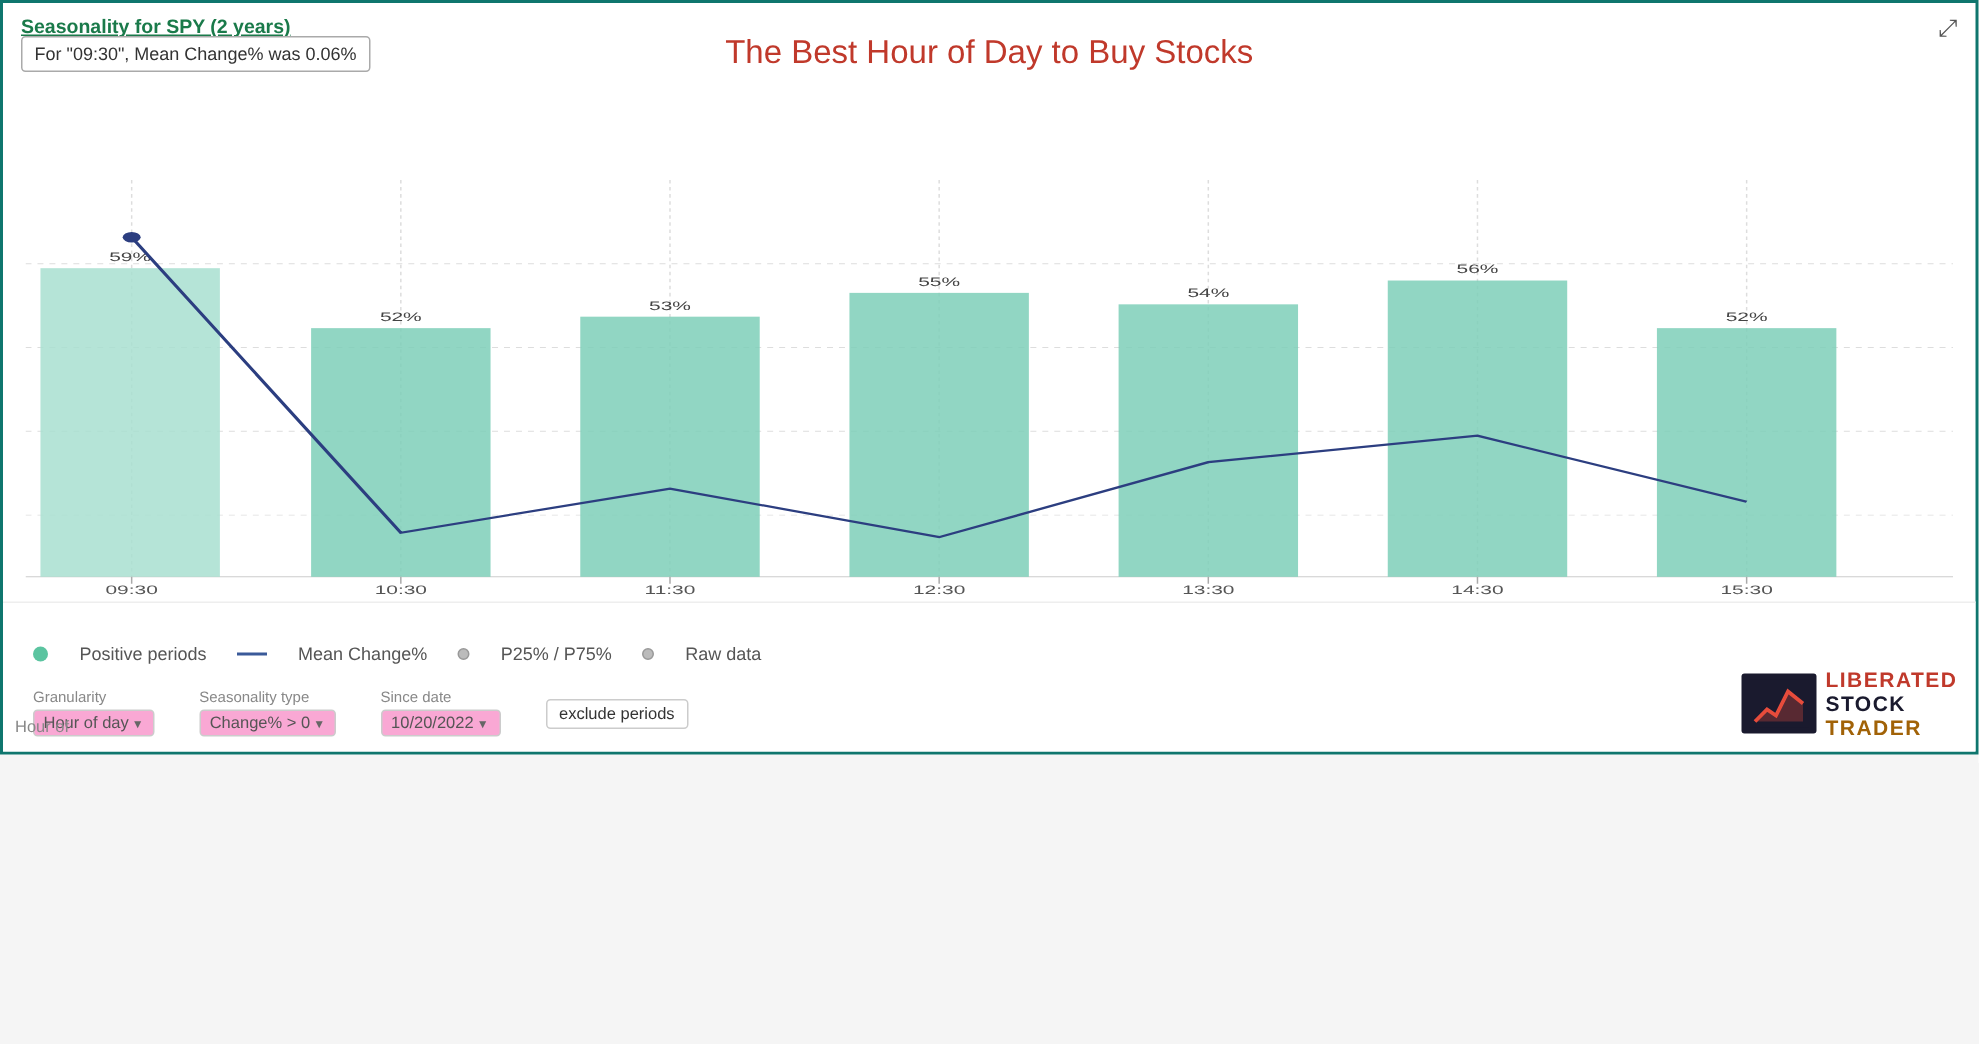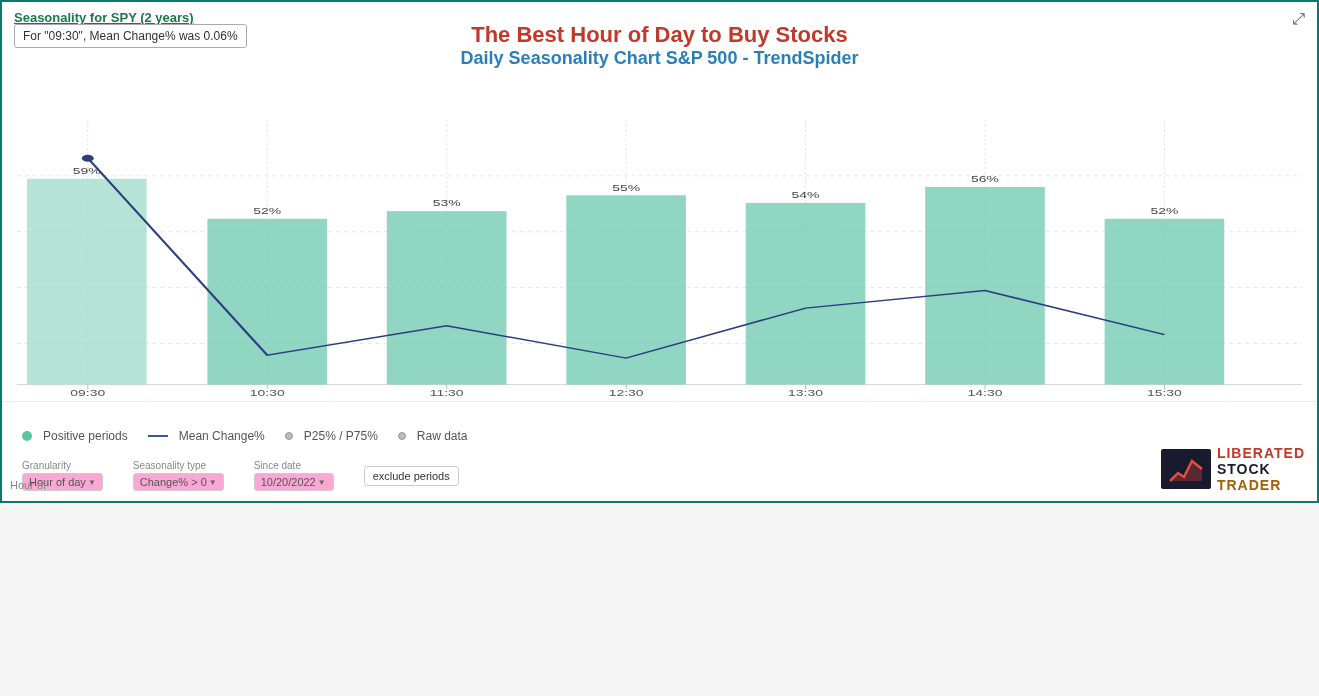--- a/index.html
+++ b/index.html
@@ -25,21 +25,21 @@
       padding-top: 10px;
       position: absolute;
       top: 10px;
       left: 0;
       right: 0;
     }
 
     .chart-title-line1 {
       color: #c0392b;
       font-size: 22px;
-      font-weight: bold;
+      font-weight: normal;
     }
 
     .chart-title-line2 {
       color: #2980b9;
       font-size: 18px;
       font-weight: bold;
     }
 
     .top-left-title {
       position: absolute;
@@ -92,21 +92,21 @@
       display: flex;
       align-items: center;
       gap: 20px;
       font-size: 12px;
       color: #555;
     }
 
     .legend-item {
       display: flex;
       align-items: center;
-      gap: 11px;
+      gap: 21px;
     }
 
     .legend-dot-green {
       width: 10px;
       height: 10px;
       border-radius: 50%;
       background: #5bc4a0;
     }
 
     .legend-line-blue {
@@ -226,21 +226,20 @@
   <div class="top-left-title">Seasonality for SPY (2 years)</div>
 
   <div class="expand-icon">⤢</div>
 
   <div class="tooltip-box">
     <span>For "09:30", Mean Change% was 0.06%</span>
   </div>
 
   <div class="chart-title-area">
     <div class="chart-title-line1">The Best Hour of Day to Buy Stocks</div>
-    <div class="chart-title-line2">Daily Seasonality Chart S&amp;P 500 - TrendSpider</div>
   </div>
 
   <svg style="position:absolute; top:118px; left:15px; right:15px; bottom:100px; width:calc(100% - 30px); height:calc(100% - 218px);" viewBox="0 0 1289 478" preserveAspectRatio="none">
 
     <rect x="0" y="0" width="1289" height="478" fill="#ffffff"></rect>
 
     <line x1="0" y1="95" x2="1289" y2="95" stroke="#ddd" stroke-width="1" stroke-dasharray="4,4"></line>
     <line x1="0" y1="190" x2="1289" y2="190" stroke="#ddd" stroke-width="1" stroke-dasharray="4,4"></line>
     <line x1="0" y1="285" x2="1289" y2="285" stroke="#ddd" stroke-width="1" stroke-dasharray="4,4"></line>
     <line x1="0" y1="380" x2="1289" y2="380" stroke="#ddd" stroke-width="1" stroke-dasharray="4,4"></line>

